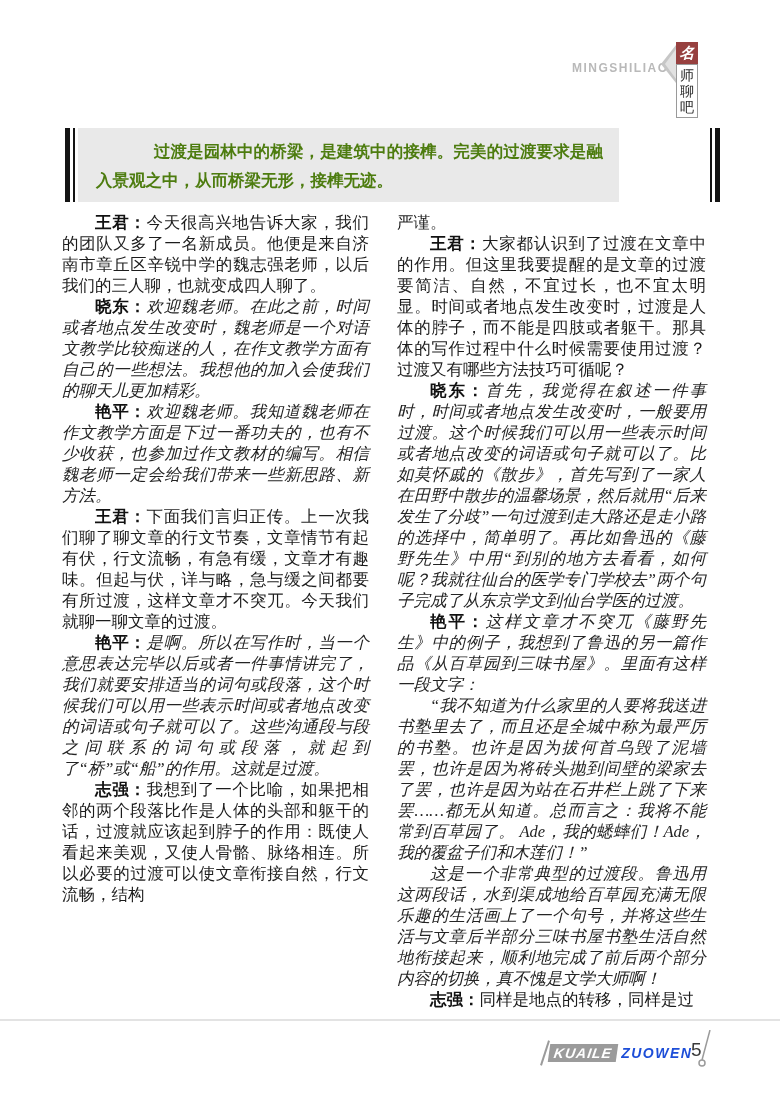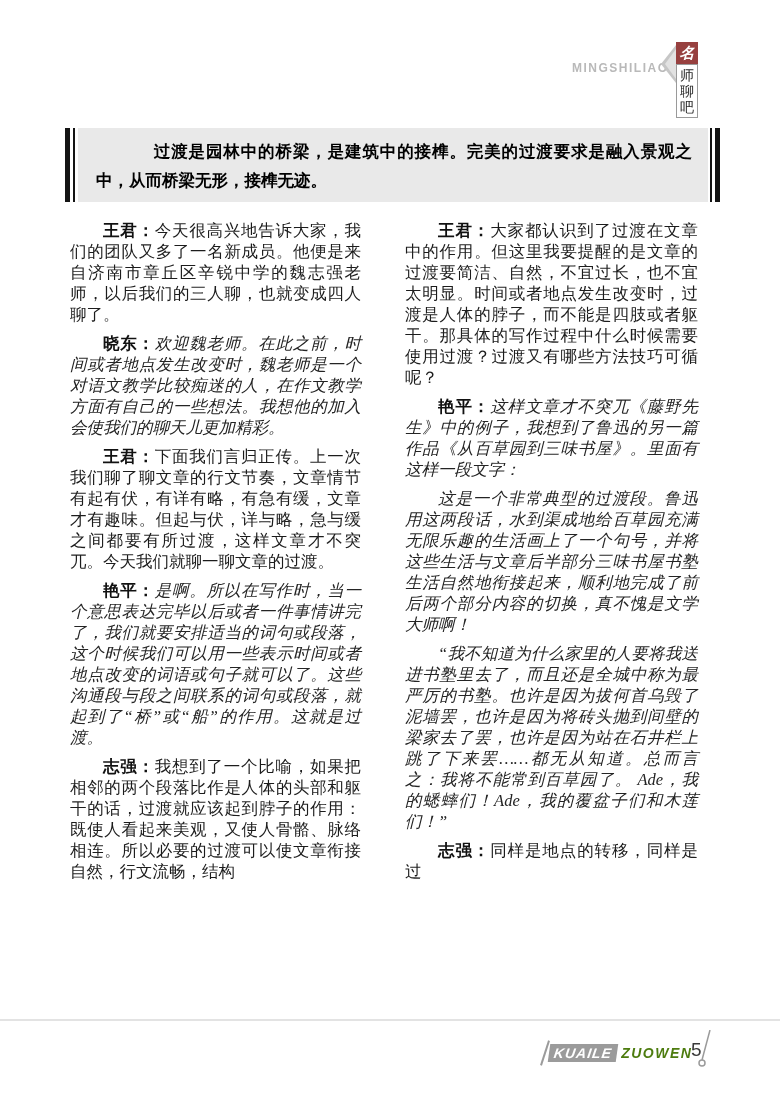--- a/index.html
+++ b/index.html
@@ -14,42 +14,42 @@
               color:#ffffff;display:flex;align-items:center;justify-content:center;
               font-size:15px;font-style:italic;font-weight:bold;}
   .tab-chars{position:absolute;left:676px;top:64px;width:22px;box-sizing:border-box;border:1px solid #9a9a9a;
              background:#ffffff;display:flex;flex-direction:column;align-items:center;padding:2px 0;}
   .tab-chars span{font-size:14px;line-height:16px;color:#2b2b2b;font-family:"Liberation Sans",sans-serif;}
 
   
   .qbar{position:absolute;top:128px;width:10px;height:74px;}
   .qbar-left{left:65px;background:linear-gradient(to right,#141414 0 5px,transparent 5px 8px,#141414 8px 10px);}
   .qbar-right{left:710px;background:linear-gradient(to left,#141414 0 5px,transparent 5px 8px,#141414 8px 10px);}
-  .quote{position:absolute;left:78px;top:128px;width:630px;height:74px;background:#e9e9e9;
+  .quote{position:absolute;left:78px;top:128px;width:541px;height:74px;background:#e9e9e9;
          box-sizing:border-box;padding:9px 16px 16px 18px;
          font-family:"Liberation Sans","DejaVu Sans",sans-serif;font-weight:bold;
-         font-size:16.5px;line-height:29px;color:#000000;text-indent:3.5em;text-align:justify;}
+         font-size:16.5px;line-height:29px;color:#4d7c0f;text-indent:3.5em;text-align:justify;}
 
   
   .col{position:absolute;top:212px;font-size:16.5px;line-height:21px;}
   .col-left{left:62px;width:307px;}
   .col-right{left:397px;width:309px;}
-  .para{margin:8px;text-indent:2em;text-align:justify;}
+  .para{margin:0;text-indent:2em;text-align:justify;}
   .para.noindent{text-indent:0;}
   .kai{font-style:italic;color:#242424;}
   .speaker{font-weight:bold;font-style:normal;color:#111111;
            font-family:"Liberation Sans","DejaVu Sans",sans-serif;}
 
   
   .footer-rule{position:absolute;left:0;top:1019px;width:780px;height:2px;background:#e3e3e3;}
   .footer-logo{position:absolute;left:544px;top:1042px;display:flex;align-items:center;height:22px;
                font-family:"Liberation Sans","DejaVu Sans",sans-serif;font-style:italic;font-weight:bold;}
   .pen-stroke{width:2px;height:26px;background:#9b9b9b;transform:rotate(18deg);margin-right:3px;}
   .logo-first{background:#9b9b9b;color:#ffffff;font-size:14px;padding:1px 5px;transform:skewX(-8deg);letter-spacing:1px;}
-  .logo-second{color:#4d7c0f;font-size:14px;margin-left:4px;letter-spacing:1.5px;}
+  .logo-second{color:#1d4ed8;font-size:14px;margin-left:4px;letter-spacing:1.5px;}
   .pen-icon{margin-left:2px;}
   .page-num{position:absolute;left:691px;top:1039px;font-family:"Liberation Sans",sans-serif;
             font-size:19px;color:#3a3a3a;}
 </style>
 </head>
 <body>
 
 <div class="page">
 
   <div class="brand-text">MINGSHILIAOBA</div>
@@ -66,30 +66,33 @@
     <span>吧</span>
   </div>
 
   <div class="qbar qbar-left"></div>
   <div class="quote">过渡是园林中的桥梁，是建筑中的接榫。完美的过渡要求是融入景观之中，从而桥梁无形，接榫无迹。</div>
   <div class="qbar qbar-right"></div>
 
   <div class="col col-left">
     <p class="para"><span class="speaker">王君：</span><span>今天很高兴地告诉大家，我们的团队又多了一名新成员。他便是来自济南市章丘区辛锐中学的魏志强老师，以后我们的三人聊，也就变成四人聊了。</span></p>
     <p class="para kai"><span class="speaker">晓东：</span><span>欢迎魏老师。在此之前，时间或者地点发生改变时，魏老师是一个对语文教学比较痴迷的人，在作文教学方面有自己的一些想法。我想他的加入会使我们的聊天儿更加精彩。</span></p>
-    <p class="para"><span class="speaker">王君：</span><span>下面我们言归正传。上一次我们聊了聊文章的行文节奏，文章情节有起有伏，有详有略，有急有缓，文章才有趣味。但起与伏，详与略，急与缓之间都要有所过渡，这样文章才不突兀。今天我们就聊一聊文章的过渡。</span></p>
+    <p class="para kai"><span class="speaker">艳平：</span><span>欢迎魏老师。我知道魏老师在作文教学方面是下过一番功夫的，也有不少收获，也参加过作文教材的编写。相信魏老师一定会给我们带来一些新思路、新方法。</span></p>
+    <p class="para"><span class="speaker">王君：</span><span>下面我们言归正传。上一次我们聊了聊文章的行文节奏，文章情节有起有伏，行文流畅，有急有缓，文章才有趣味。但起与伏，详与略，急与缓之间都要有所过渡，这样文章才不突兀。今天我们就聊一聊文章的过渡。</span></p>
     <p class="para kai"><span class="speaker">艳平：</span><span>是啊。所以在写作时，当一个意思表达完毕以后或者一件事情讲完了，我们就要安排适当的词句或段落，这个时候我们可以用一些表示时间或者地点改变的词语或句子就可以了。这些沟通段与段之间联系的词句或段落，就起到了“桥”或“船”的作用。这就是过渡。</span></p>
     <p class="para"><span class="speaker">志强：</span><span>我想到了一个比喻，如果把相邻的两个段落比作是人体的头部和躯干的话，过渡就应该起到脖子的作用：既使人看起来美观，又使人骨骼、脉络相连。所以必要的过渡可以使文章衔接自然，行文流畅，结构</span></p>
   </div>
 
   <div class="col col-right">
+    <p class="para noindent"><span>严谨。</span></p>
     <p class="para"><span class="speaker">王君：</span><span>大家都认识到了过渡在文章中的作用。但这里我要提醒的是文章的过渡要简洁、自然，不宜过长，也不宜太明显。时间或者地点发生改变时，过渡是人体的脖子，而不能是四肢或者躯干。那具体的写作过程中什么时候需要使用过渡？过渡又有哪些方法技巧可循呢？</span></p>
+    <p class="para kai"><span class="speaker">晓东：</span><span>首先，我觉得在叙述一件事时，时间或者地点发生改变时，一般要用过渡。这个时候我们可以用一些表示时间或者地点改变的词语或句子就可以了。比如莫怀戚的《散步》，首先写到了一家人在田野中散步的温馨场景，然后就用“后来发生了分歧”一句过渡到走大路还是走小路的选择中，简单明了。再比如鲁迅的《藤野先生》中用“到别的地方去看看，如何呢？我就往仙台的医学专门学校去”两个句子完成了从东京学文到仙台学医的过渡。</span></p>
     <p class="para kai"><span class="speaker">艳平：</span><span>这样文章才不突兀《藤野先生》中的例子，我想到了鲁迅的另一篇作品《从百草园到三味书屋》。里面有这样一段文字：</span></p>
+    <p class="para kai"><span>“我不知道为什么家里的人要将我送进书塾里去了，而且还是全城中称为最严厉的书塾。也许是因为拔何首乌毁了泥墙罢，也许是因为将砖头抛到间壁的梁家去了罢，也许是因为站在石井栏上跳了下来罢……都无从知道。总而言之：我将不能常到百草园了。 Ade，我的蟋蟀们！Ade，我的覆盆子们和木莲们！”</span></p>
     <p class="para kai"><span>这是一个非常典型的过渡段。鲁迅用这两段话，水到渠成地给百草园充满无限乐趣的生活画上了一个句号，并将这些生活与文章后半部分三味书屋书塾生活自然地衔接起来，顺利地完成了前后两个部分内容的切换，真不愧是文学大师啊！</span></p>
-    <p class="para kai"><span>“我不知道为什么家里的人要将我送进书塾里去了，而且还是全城中称为最严厉的书塾。也许是因为拔何首乌毁了泥墙罢，也许是因为将砖头抛到间壁的梁家去了罢，也许是因为站在石井栏上跳了下来罢……都无从知道。总而言之：我将不能常到百草园了。 Ade，我的蟋蟀们！Ade，我的覆盆子们和木莲们！”</span></p>
     <p class="para"><span class="speaker">志强：</span><span>同样是地点的转移，同样是过</span></p>
   </div>
 
   <div class="footer-rule"></div>
   <div class="footer-logo">
     <div class="pen-stroke"></div>
     <span class="logo-first">KUAILE</span>
     <span class="logo-second">ZUOWEN</span>
     <span class="pen-icon">
       <svg width="20" height="42" viewBox="0 0 20 42">

